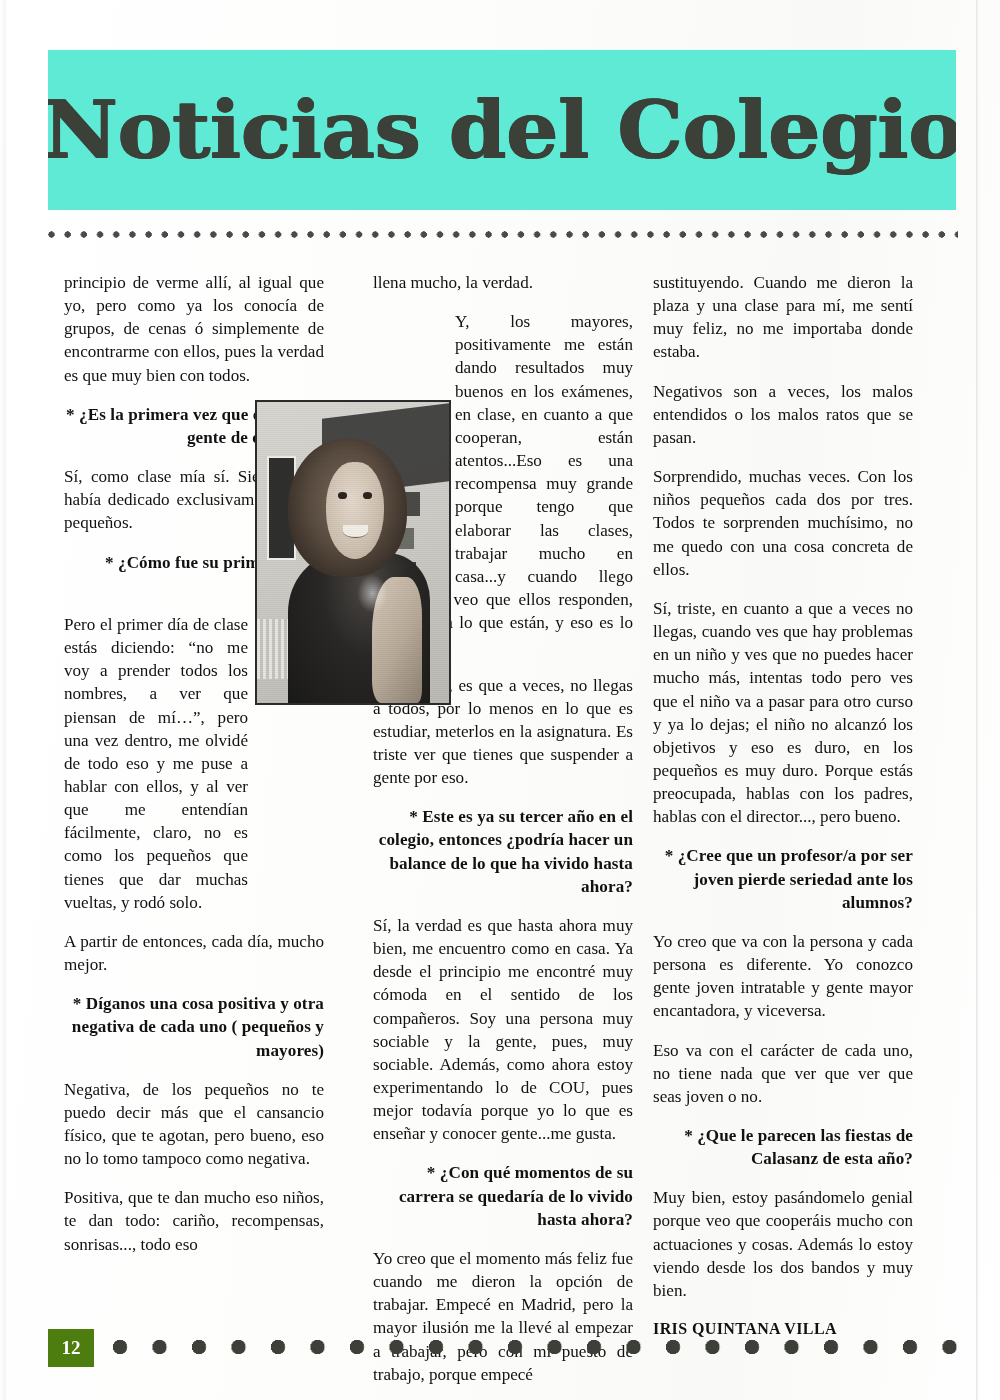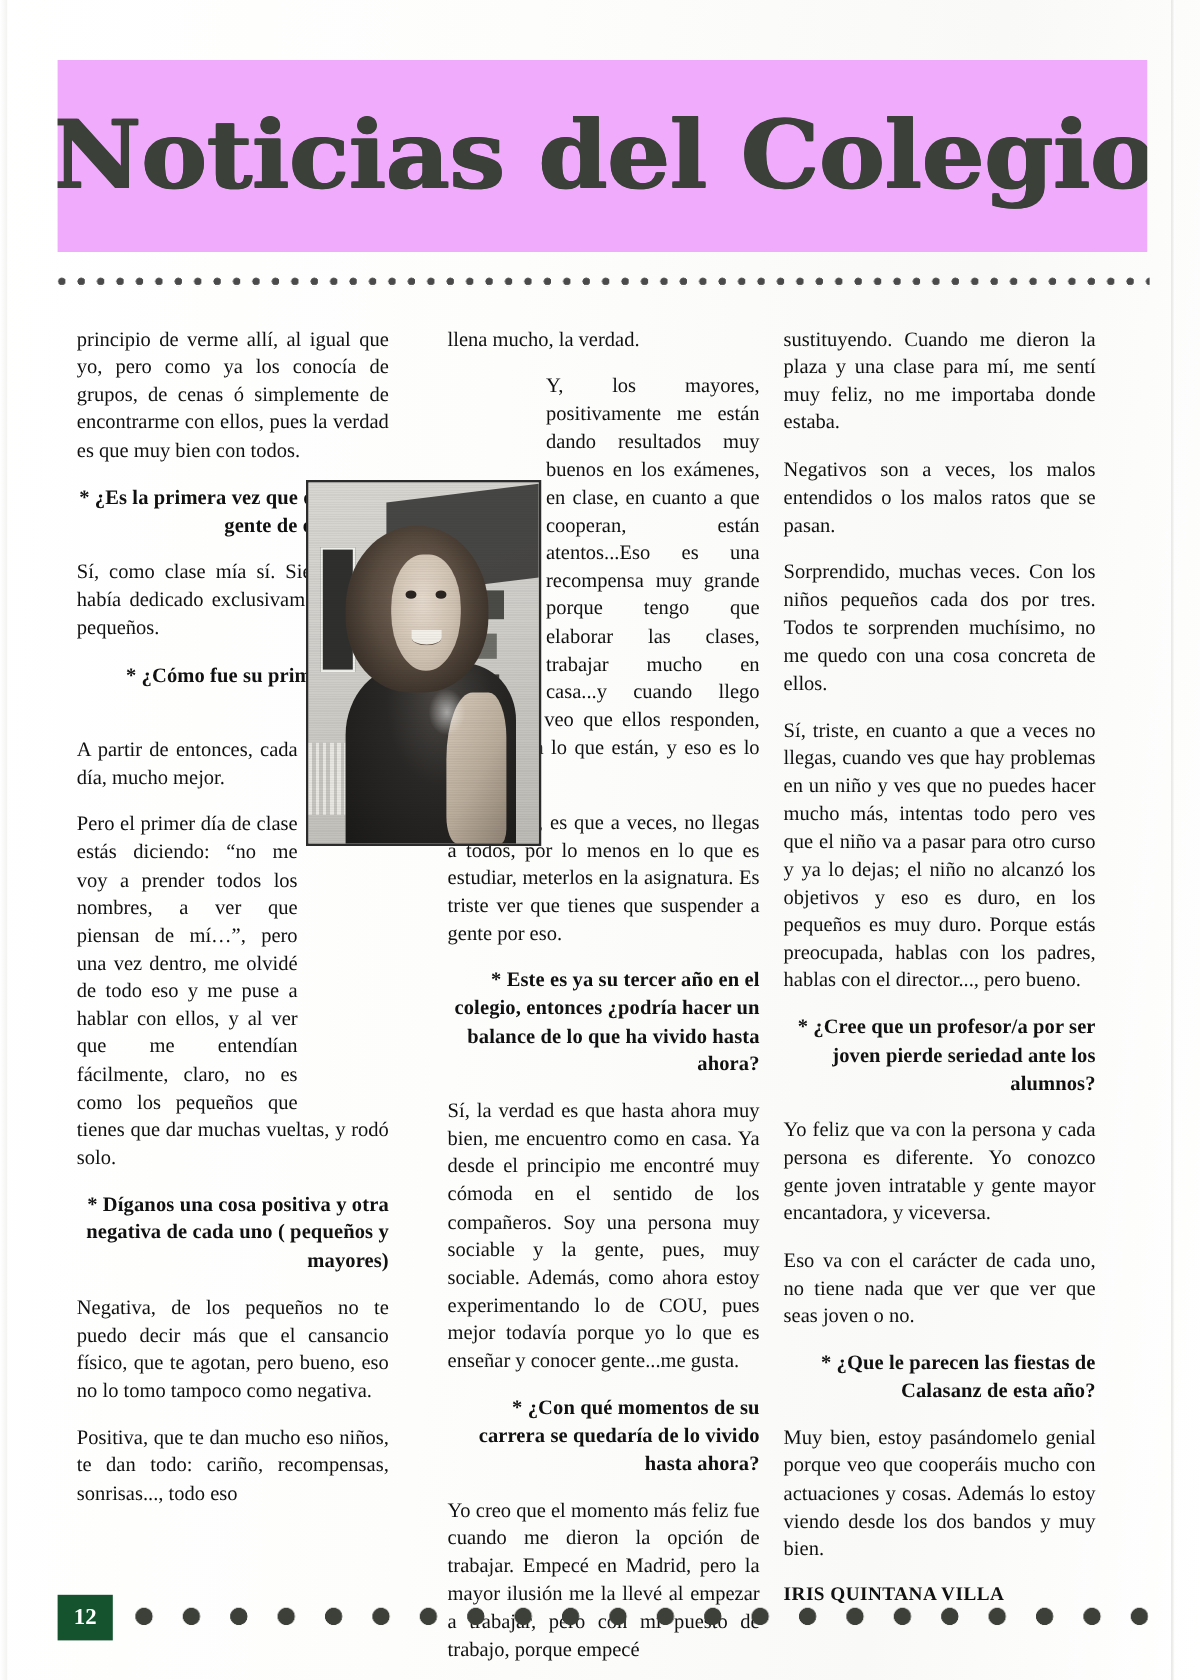--- a/index.html
+++ b/index.html
@@ -42,21 +42,21 @@
     background: linear-gradient(to left, #f3f3f1, #ffffff);
   }
 
   
   #masthead {
     position: absolute;
     left: 48px;
     top: 50px;
     width: 908px;
     height: 160px;
-    background: #f0abfc;
+    background: #5eead4;
     display: flex;
     align-items: center;
     justify-content: center;
     overflow: hidden;
   }
   #masthead-title {
     font-family: "DejaVu Serif", "Liberation Serif", serif;
     font-weight: bold;
     font-size: 78px;
     letter-spacing: -0.5px;
@@ -89,21 +89,21 @@
     background-repeat: repeat-x;
   }
 
   
   #page-number-box {
     position: absolute;
     left: 48px;
     top: 1329px;
     width: 46px;
     height: 38px;
-    background: #14532d;
+    background: #4d7c0f;
     color: #ffffff;
     display: flex;
     align-items: center;
     justify-content: center;
     font-family: "Liberation Serif", serif;
     font-weight: bold;
     font-size: 19px;
   }
 
   
@@ -313,22 +313,22 @@
 <div id="dots-top"></div>
 
 <div id="article">
 
   <div class="col" id="col1">
     <p>principio de verme allí, al igual que yo, pero como ya los conocía de grupos, de cenas ó simplemente de encontrarme con ellos, pues la verdad es que muy bien con todos.</p>
     <p class="q">* ¿Es la primera vez que da clase a gente de esa edad?</p>
     <p>Sí, como clase mía sí. Siempre me había dedicado exclusivamente a los pequeños.</p>
     <p class="q">* ¿Cómo fue su primer día de clase?</p>
     <div class="photo-shim-c1"></div>
+    <p>Pero el primer día de clase estás diciendo: “no me voy a prender todos los nombres, a ver que piensan de mí…”, pero una vez dentro, me olvidé de todo eso y me puse a hablar con ellos, y al ver que me entendían fácilmente, claro, no es como los pequeños que tienes que dar muchas vueltas, y rodó solo.</p>
     <p>A partir de entonces, cada día, mucho mejor.</p>
-    <p>Pero el primer día de clase estás diciendo: “no me voy a prender todos los nombres, a ver que piensan de mí…”, pero una vez dentro, me olvidé de todo eso y me puse a hablar con ellos, y al ver que me entendían fácilmente, claro, no es como los pequeños que tienes que dar muchas vueltas, y rodó solo.</p>
     <p class="q">* Díganos una cosa positiva y otra negativa de cada uno ( pequeños y mayores)</p>
     <p>Negativa, de los pequeños no te puedo decir más que el cansancio físico, que te agotan, pero bueno, eso no lo tomo tampoco como negativa.</p>
     <p>Positiva, que te dan mucho eso niños, te dan todo: cariño, recompensas, sonrisas..., todo eso</p>
   </div>
 
   <div class="col" id="col2">
     <p>llena mucho, la verdad.</p>
     <div class="photo-shim-c2"></div>
     <p>Y, los mayores, positivamente me están dando resultados muy buenos en los exámenes, en clase, en cuanto a que cooperan, están atentos...Eso es una recompensa muy grande porque tengo que elaborar las clases, trabajar mucho en casa...y cuando llego aquí, pues veo que ellos responden, que están a lo que están, y eso es lo importante.</p>
     <p>Y negativa, es que a veces, no llegas a todos, por lo menos en lo que es estudiar, meterlos en la asignatura. Es triste ver que tienes que suspender a gente por eso.</p>
@@ -337,21 +337,21 @@
     <p class="q">* ¿Con qué momentos de su carrera se quedaría de lo vivido hasta ahora?</p>
     <p>Yo creo que el momento más feliz fue cuando me dieron la opción de trabajar. Empecé en Madrid, pero la mayor ilusión me la llevé al empezar a trabajar, pero con mi puesto de trabajo, porque empecé</p>
   </div>
 
   <div class="col" id="col3">
     <p>sustituyendo. Cuando me dieron la plaza y una clase para mí, me sentí muy feliz, no me importaba donde estaba.</p>
     <p>Negativos son a veces, los malos entendidos o los malos ratos que se pasan.</p>
     <p>Sorprendido, muchas veces. Con los niños pequeños cada dos por tres. Todos te sorprenden muchísimo, no me quedo con una cosa concreta de ellos.</p>
     <p>Sí, triste, en cuanto a que a veces no llegas, cuando ves que hay problemas en un niño y ves que no puedes hacer mucho más, intentas todo pero ves que el niño va a pasar para otro curso y ya lo dejas; el niño no alcanzó los objetivos y eso es duro, en los pequeños es muy duro. Porque estás preocupada, hablas con los padres, hablas con el director..., pero bueno.</p>
     <p class="q">* ¿Cree que un profesor/a por ser joven pierde seriedad ante los alumnos?</p>
-    <p>Yo feliz que va con la persona y cada persona es diferente. Yo conozco gente joven intratable y gente mayor encantadora, y viceversa.</p>
+    <p>Yo creo que va con la persona y cada persona es diferente. Yo conozco gente joven intratable y gente mayor encantadora, y viceversa.</p>
     <p>Eso va con el carácter de cada uno, no tiene nada que ver que ver que seas joven o no.</p>
     <p class="q">* ¿Que le parecen las fiestas de Calasanz de esta año?</p>
     <p>Muy bien, estoy pasándomelo genial porque veo que cooperáis mucho con actuaciones y cosas. Además lo estoy viendo desde los dos bandos y muy bien.</p>
     <p class="byline">IRIS QUINTANA VILLA</p>
   </div>
 
 </div>
 
 <div id="photo">
   <div class="bg-wall"></div>

